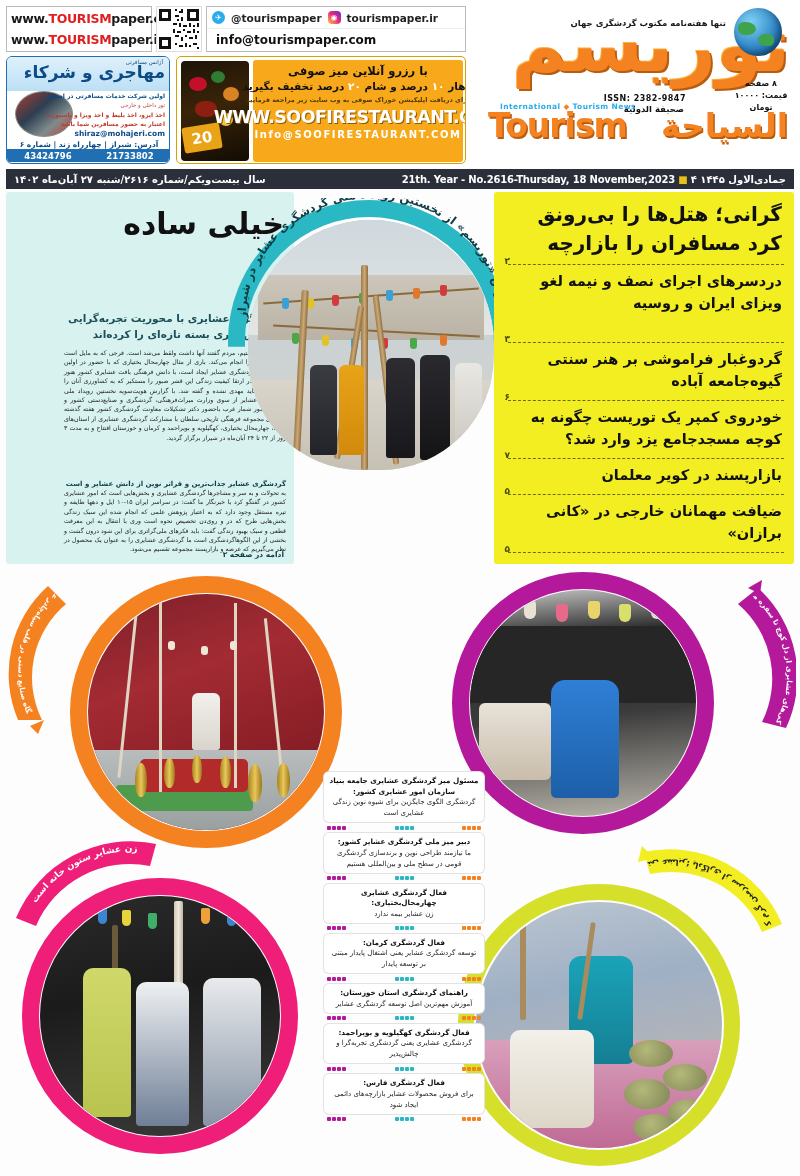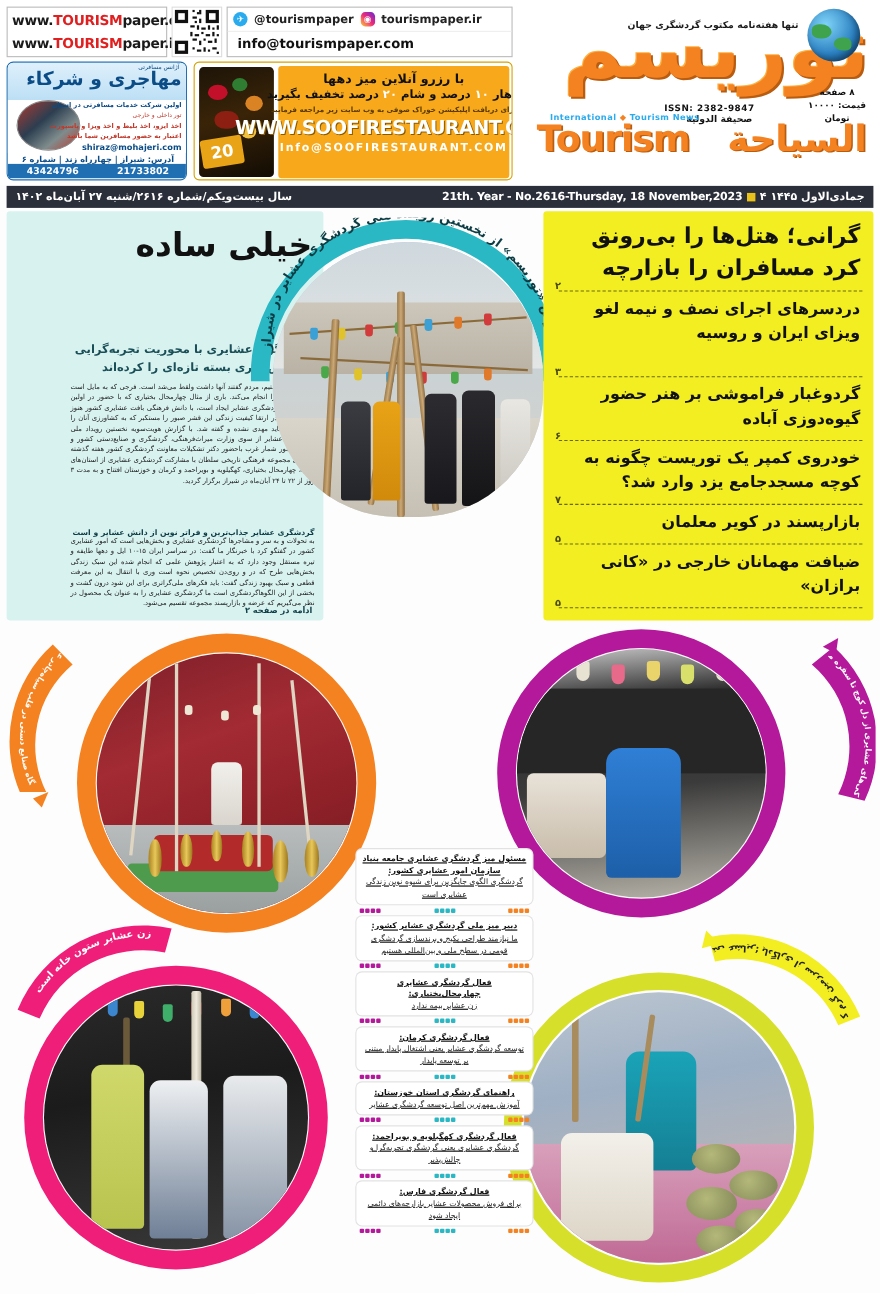--- a/index.html
+++ b/index.html
@@ -406,21 +406,20 @@
   .bread {position:absolute; border-radius:50%; background: radial-gradient(circle at 40% 35%, #b4b879, #7e8456);}
 
   
   .pill-svg { position: absolute; pointer-events: none; }
   .pill-svg text { font-weight: bold; }
 
   
   .quotes {
     position: absolute; left: 324px; top: 772px; width: 160px; height: 404px;
     z-index: 6;
-    text-decoration: underline;
   }
   .qbox {
     background: #ffffff; border-radius: 5px;
     box-shadow: 0 0 0 1px #e2e2e2;
     padding: 4px 5px 3px 5px; margin-bottom: 2px;
     direction: rtl; text-align: center;
   }
   .q-title { font-size: 7.2px; font-weight: bold; color: #111; line-height: 10.5px; }
   .q-text { font-size: 7px; color: #222; line-height: 11px; }
   .q-sep {
@@ -521,21 +520,21 @@
     <div class="ad-rest">
       <div class="ad-rest-img">
         <div class="veg1"></div>
           <div class="veg2"></div>
           <div class="veg3"></div>
         <div class="veg4"></div>
           <div class="veg5"></div>
         <div class="badge20">20</div>
       </div>
       <div class="ad-rest-body">
-        <div class="ad-r1">با رزرو آنلاین میز دهها</div>
+        <div class="ad-r1">با رزرو آنلاین میز صوفی</div>
         <div class="ad-r2">
           <span>ناهار</span>
           <span class="rd">۱۰</span>
           <span>درصد و شام</span>
           <span class="rd">۲۰</span>
           <span>درصد تخفیف بگیرید</span>
         </div>
         <div class="ad-r3">برای دریافت اپلیکیشن خوراک صوفی به وب سایت زیر مراجعه فرمایید</div>
         <div class="ad-url">WWW.SOOFIRESTAURANT.COM</div>
         <div class="ad-mail">Info@SOOFIRESTAURANT.COM</div>
@@ -628,21 +627,21 @@
 
     <div class="feat-right">
       <div class="hl-main">گرانی؛ هتل‌ها را بی‌رونق کرد مسافران را بازارچه</div>
       <div class="hl-num" style="right:284px; top:64px;">۲</div>
       <div class="hl-rule" style="top:72px;"></div>
 
       <div class="hl-item" style="top:78px;">دردسرهای اجرای نصف و نیمه لغو ویزای ایران و روسیه</div>
       <div class="hl-num" style="right:284px; top:142px;">۳</div>
       <div class="hl-rule" style="top:150px;"></div>
 
-      <div class="hl-item" style="top:156px;">گردوغبار فراموشی بر هنر حضور گیوه‌دوزی آباده</div>
+      <div class="hl-item" style="top:156px;">گردوغبار فراموشی بر هنر سنتی گیوه‌جامعه آباده</div>
       <div class="hl-num" style="right:284px; top:200px;">۶</div>
       <div class="hl-rule" style="top:208px;"></div>
 
       <div class="hl-item" style="top:214px;">خودروی کمپر یک توریست چگونه به کوچه مسجدجامع یزد وارد شد؟</div>
       <div class="hl-num" style="right:284px; top:258px;">۷</div>
       <div class="hl-rule" style="top:266px;"></div>
 
       <div class="hl-item" style="top:272px;">بازارپسند در کویر معلمان</div>
       <div class="hl-num" style="right:284px; top:294px;">۵</div>
       <div class="hl-rule" style="top:302px;"></div>
@@ -774,21 +773,21 @@
       <span class="q-dots">
           <i class="q-dot" style="background:#b4199b"></i>
           <i class="q-dot" style="background:#b4199b"></i>
           <i class="q-dot" style="background:#b4199b"></i>
           <i class="q-dot" style="background:#b4199b"></i>
         </span>
     </div>
 
     <div class="qbox">
       <div class="q-title">دبیر میز ملی گردشگری عشایر کشور:</div>
-      <div class="q-text">ما نیازمند طراحی پکیج و برندسازی گردشگری قومی در سطح ملی و بین‌المللی هستیم</div>
+      <div class="q-text">ما نیازمند طراحی نوین و برندسازی گردشگری قومی در سطح ملی و بین‌المللی هستیم</div>
     </div>
     <div class="q-sep">
       <span class="q-dots">
           <i class="q-dot" style="background:#f58220"></i>
           <i class="q-dot" style="background:#f58220"></i>
           <i class="q-dot" style="background:#f58220"></i>
           <i class="q-dot" style="background:#f58220"></i>
         </span>
       <span class="q-dots">
           <i class="q-dot" style="background:#2ab8c4"></i>

